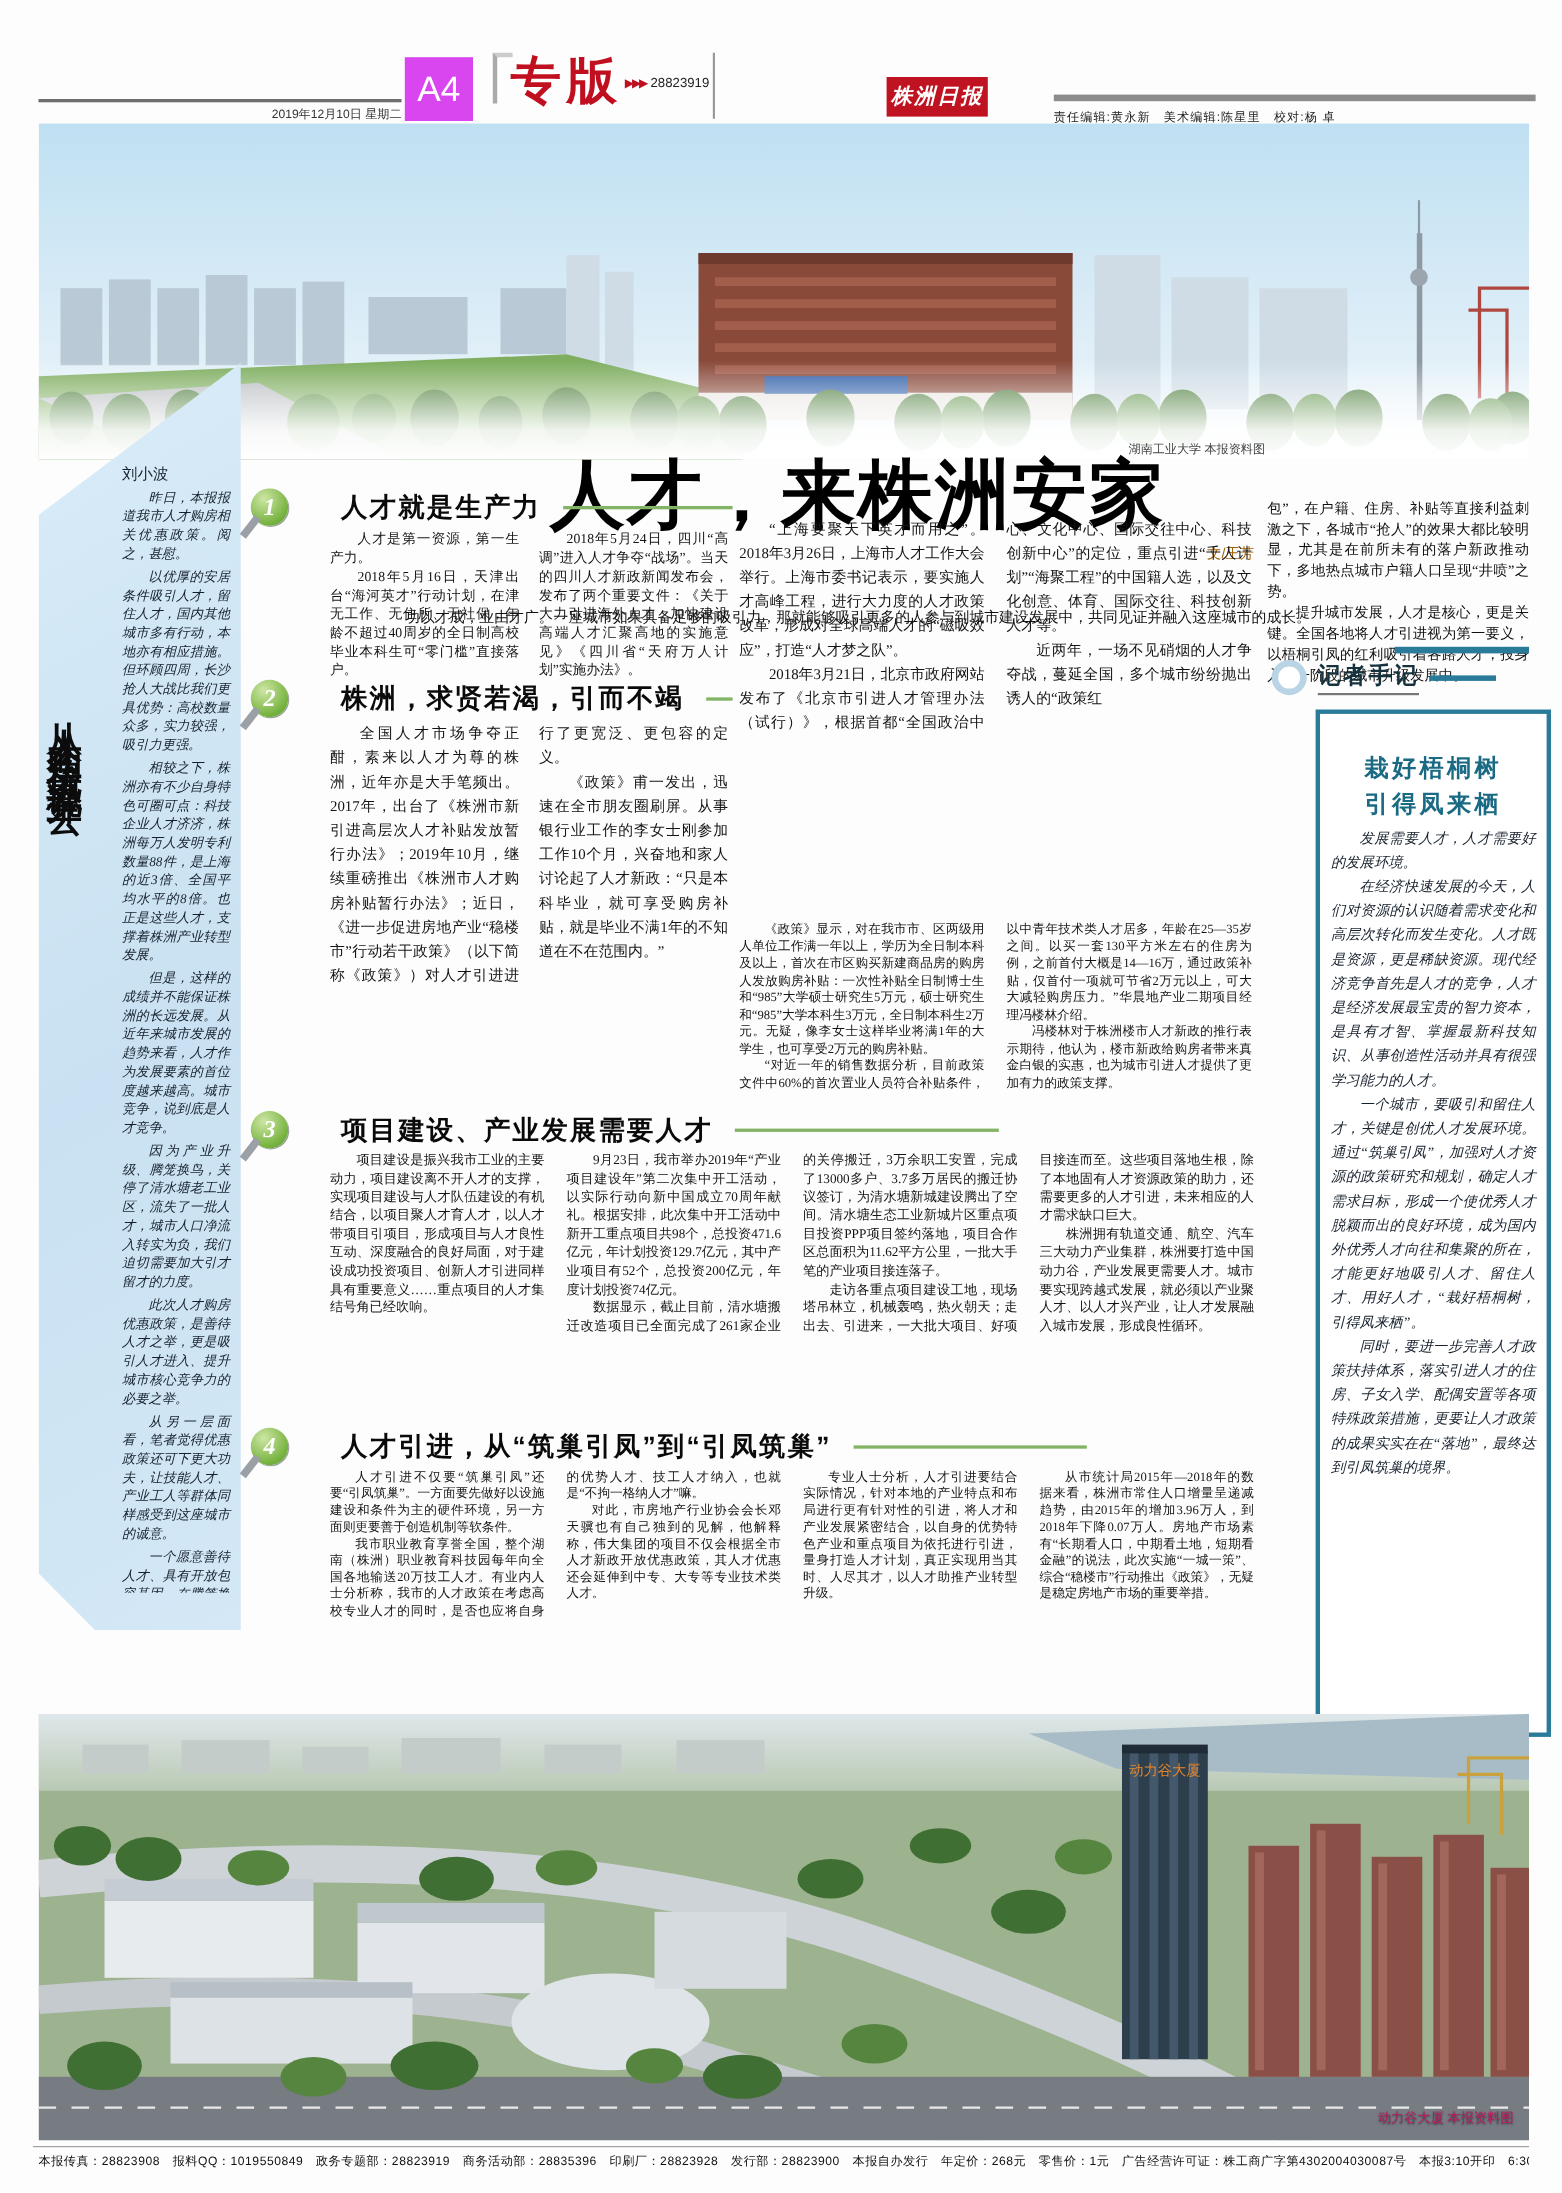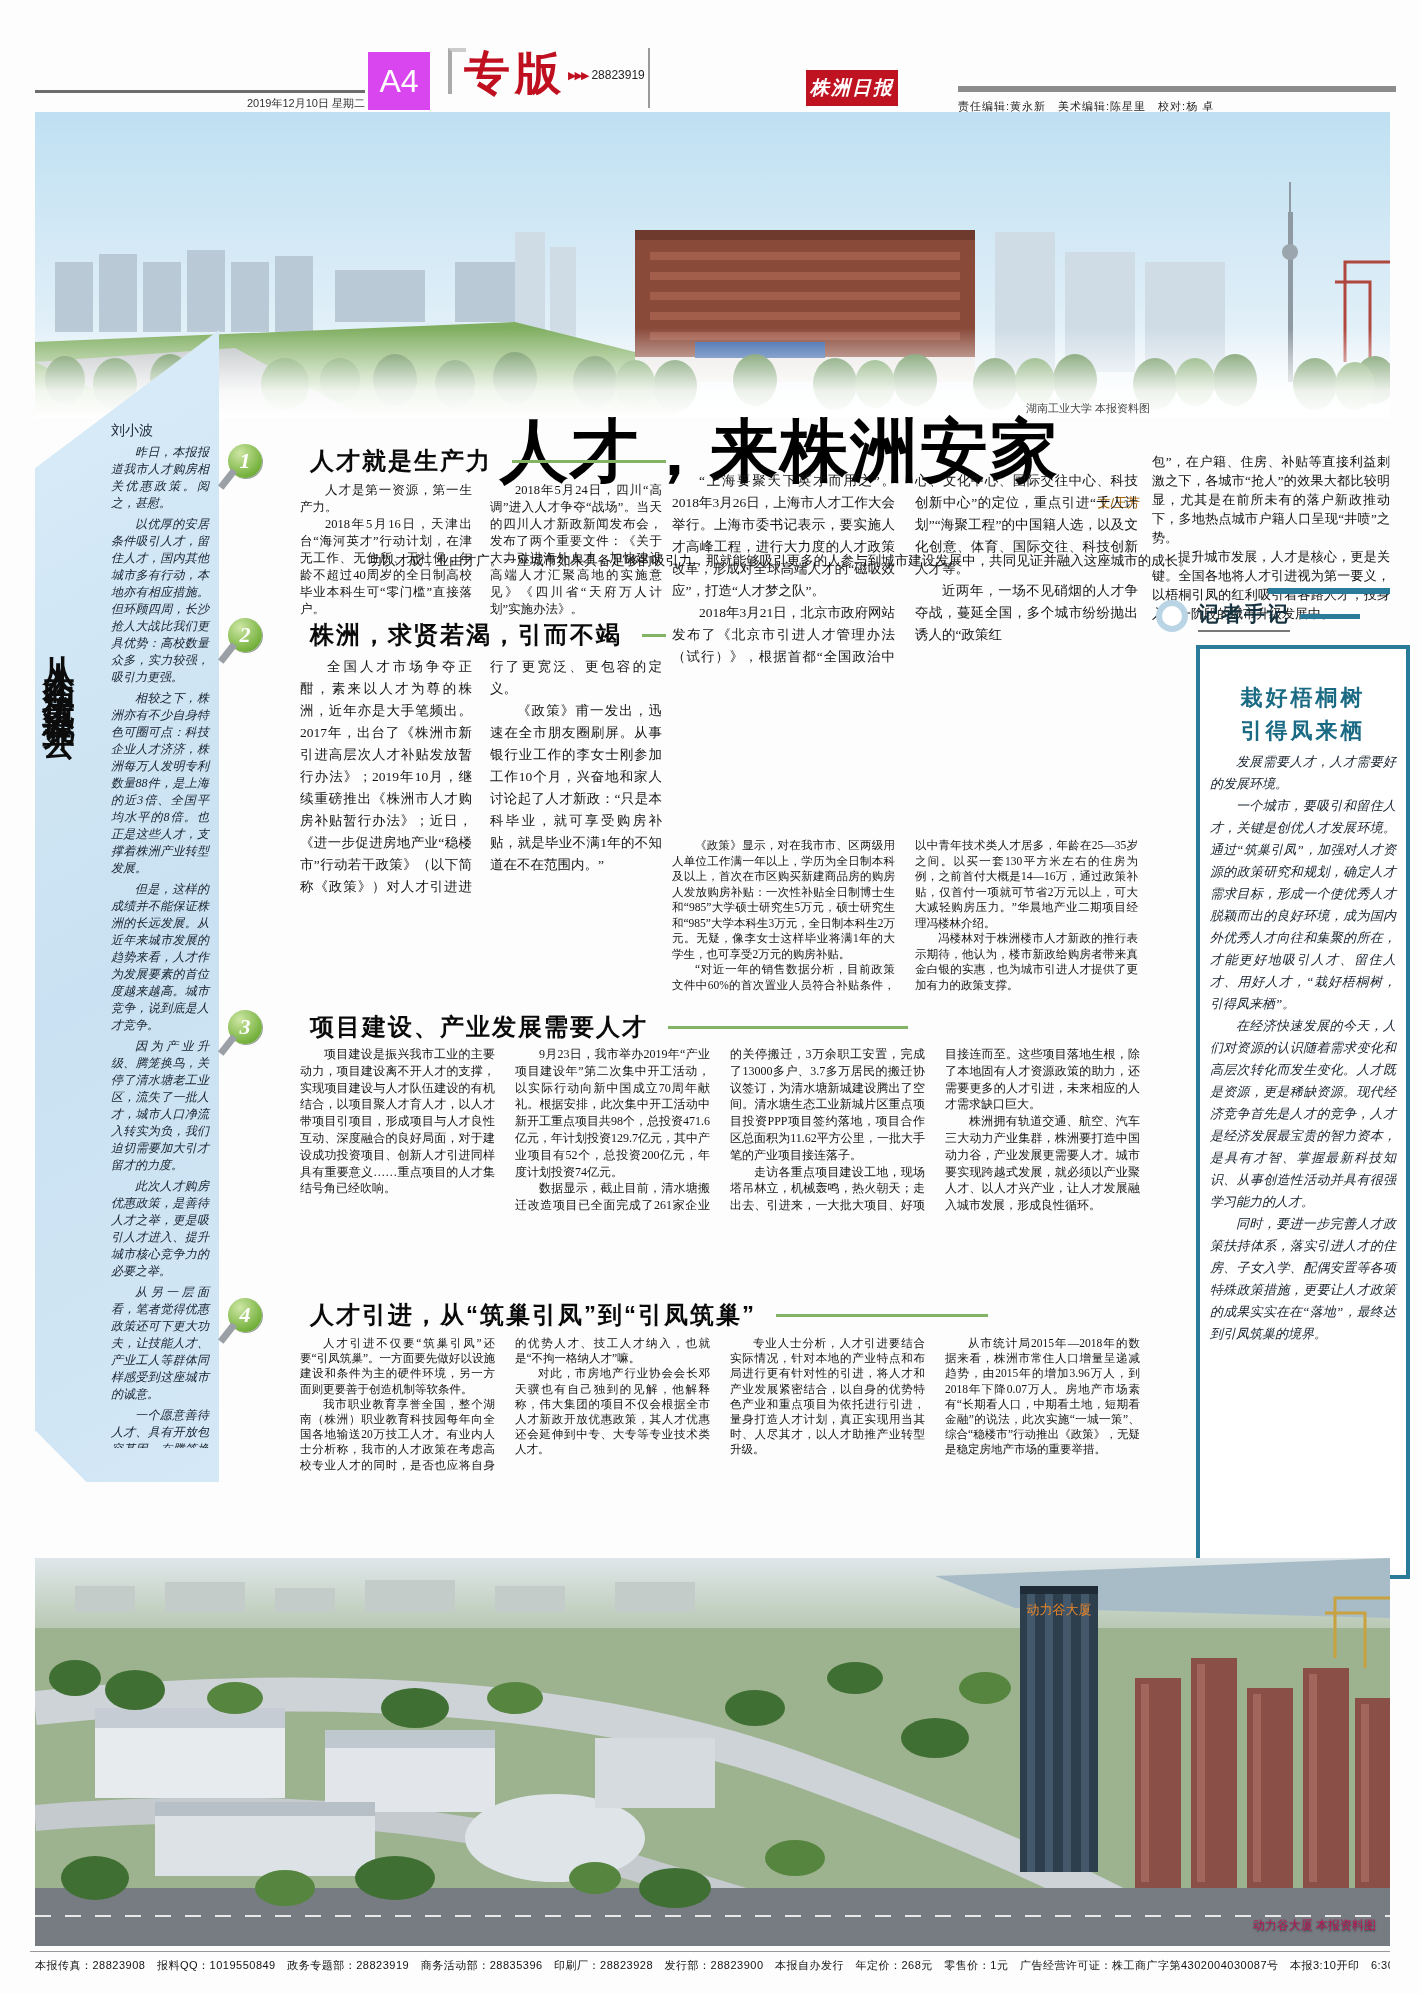--- a/index.html
+++ b/index.html
@@ -285,22 +285,22 @@
     <span class="notes-label-text">记者手记</span>
     <span class="notes-label-tail"></span>
   </div>
   <div class="notes-box">
     <div class="notes-title">
       <div>栽好梧桐树</div>
       <div>引得凤来栖</div>
     </div>
     <div class="notes-body">
       <p>发展需要人才，人才需要好的发展环境。</p>
+      <p>在经济快速发展的今天，人们对资源的认识随着需求变化和高层次转化而发生变化。人才既是资源，更是稀缺资源。现代经济竞争首先是人才的竞争，人才是经济发展最宝贵的智力资本，是具有才智、掌握最新科技知识、从事创造性活动并具有很强学习能力的人才。</p>
       <p>一个城市，要吸引和留住人才，关键是创优人才发展环境。通过“筑巢引凤”，加强对人才资源的政策研究和规划，确定人才需求目标，形成一个使优秀人才脱颖而出的良好环境，成为国内外优秀人才向往和集聚的所在，才能更好地吸引人才、留住人才、用好人才，“栽好梧桐树，引得凤来栖”。</p>
-      <p>在经济快速发展的今天，人们对资源的认识随着需求变化和高层次转化而发生变化。人才既是资源，更是稀缺资源。现代经济竞争首先是人才的竞争，人才是经济发展最宝贵的智力资本，是具有才智、掌握最新科技知识、从事创造性活动并具有很强学习能力的人才。</p>
       <p>同时，要进一步完善人才政策扶持体系，落实引进人才的住房、子女入学、配偶安置等各项特殊政策措施，更要让人才政策的成果实实在在“落地”，最终达到引凤筑巢的境界。</p>
     </div>
   </div>
 
   <div class="bottom-photo">
     <svg width="1355" height="388" viewBox="0 0 1355 388">
       <defs>
         <linearGradient id="hazeg" x1="0" y1="0" x2="0" y2="1">
           <stop offset="0" stop-color="#dfe7ea"></stop>
             <stop offset="1" stop-color="#b9c9b4"></stop>

